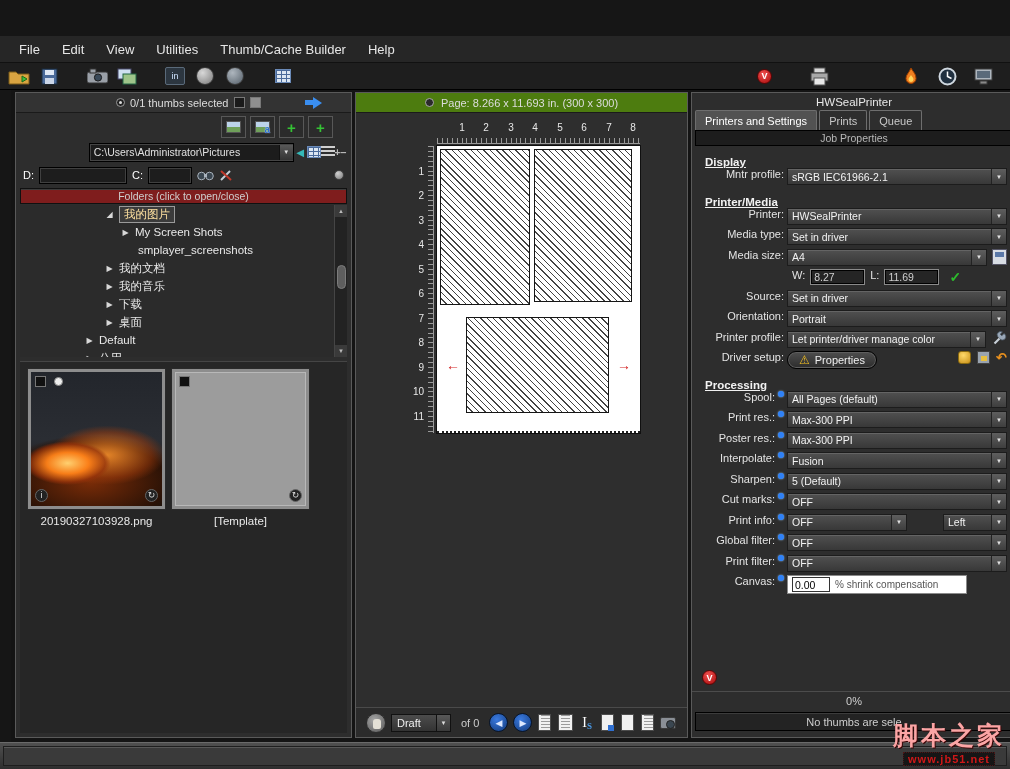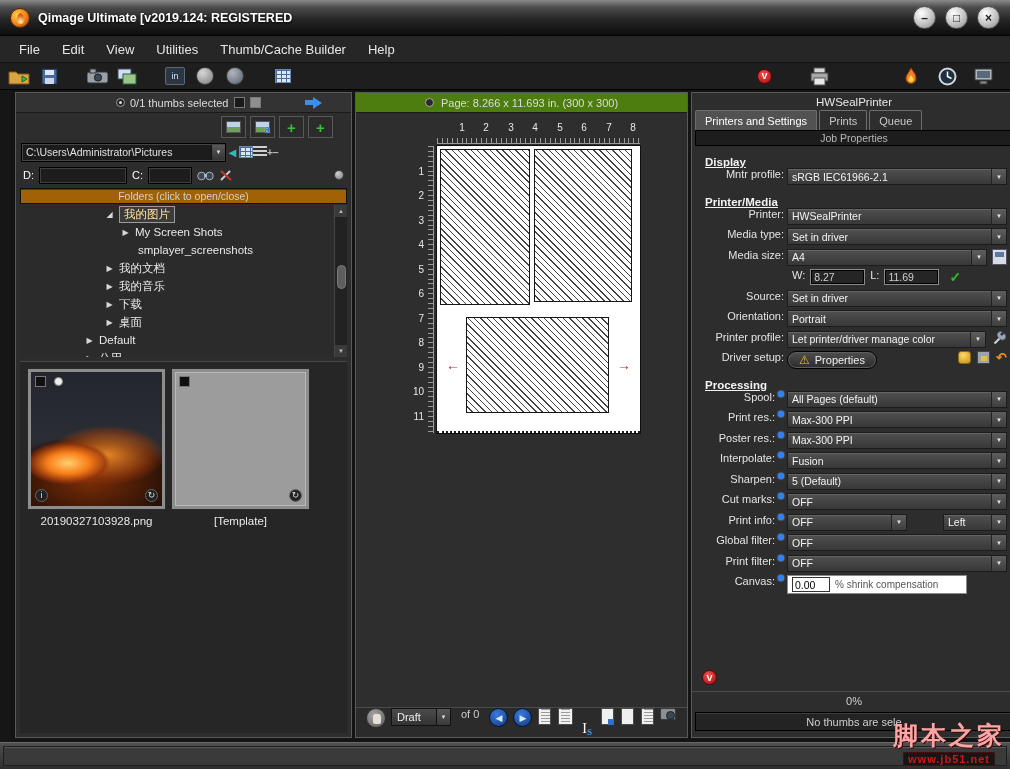--- a/index.html
+++ b/index.html
@@ -68,39 +68,39 @@
   .blue-arrow .bar{width:8px;height:5px;background:#3a8ef0;}
   .blue-arrow .tip{width:0;height:0;border-left:9px solid #3a8ef0;border-top:6px solid transparent;border-bottom:6px solid transparent;}
 
   .lp-iconrow{position:absolute;top:23px;right:18px;height:23px;display:flex;gap:4px;}
   .lp-icon{width:25px;height:22px;background:#2b2b2b;border:1px solid #585858;
     display:flex;align-items:center;justify-content:center;font-size:11px;}
   .ph{width:15px;height:12px;background:linear-gradient(180deg,#bcd3ea 55%,#6fa05a 55%);border:1px solid #555;position:relative;}
   .ph.a::after{content:'a';position:absolute;right:-1px;bottom:-3px;color:#2f6fd0;font-weight:bold;font-size:10px;text-shadow:0 0 1px #fff;}
   .plus{color:#35c235;font-weight:bold;font-size:15px;line-height:1;}
 
-  .lp-pathrow{position:absolute;top:49px;left:5px;right:5px;height:20px;display:flex;align-items:center;}
+  .lp-pathrow{position:absolute;top:49px;left:5px;right:5px;height:20px;display:flex;align-items:center;justify-content:flex-end;}
   .path-combo{width:205px;height:19px;background:#1c1c1c;border:1px solid #000;
     box-shadow:inset 0 0 0 1px #454545;display:flex;align-items:center;color:#e0e0e0;
     font-size:10.5px;padding-left:4px;flex:none;}
   .combo-arrow-sm{margin-left:auto;width:14px;height:15px;background:linear-gradient(#585858,#343434);
     border-left:1px solid #111;display:flex;align-items:center;justify-content:center;flex:none;}
   .combo-arrow-sm::after{content:'▼';font-size:6px;color:#ddd;}
   .teal-back{color:#35b8b8;font-size:13px;font-weight:bold;line-height:1;}
   .list-icon{width:14px;height:12px;background:linear-gradient(#cfcfcf 2px,transparent 2px);
     background-size:14px 4px;background-repeat:repeat-y;}
   .pm-icon{color:#bbb;font-size:10px;font-weight:bold;}
 
   .lp-dcrow{position:absolute;top:72px;left:7px;right:7px;height:20px;display:flex;align-items:center;gap:5px;}
   .dc-label{color:#fff;font-size:11px;}
   .dc-input{height:17px;background:#1d1d1d;border:1px solid #000;box-shadow:inset 0 0 0 1px #404040;
     color:#ddd;font-size:10.5px;padding:0 3px;font-family:"Liberation Sans",sans-serif;}
   .dot-btn{width:10px;height:10px;border-radius:50%;background:radial-gradient(circle at 35% 30%,#cfcfcf,#7c7c7c);border:1px solid #444;margin-left:auto;}
 
-  .lp-foldhdr{position:absolute;top:95px;left:4px;right:4px;height:16px;background:#a16207;
+  .lp-foldhdr{position:absolute;top:95px;left:4px;right:4px;height:16px;background:#7f1d1d;
     border:1px solid #101010;box-shadow:inset 0 1px 0 #3c3c3c;color:#cfcfcf;font-size:10.5px;
     display:flex;align-items:center;justify-content:center;}
 
   .lp-tree{position:absolute;top:112px;left:4px;right:4px;height:152px;background:#2b2b2b;overflow:hidden;}
   .tree-row{height:18px;display:flex;align-items:center;color:#e8e8e8;font-size:11.5px;white-space:nowrap;}
   .tree-arrow{width:11px;margin-right:4px;color:#d8d8d8;font-size:8px;text-align:center;flex:none;}
   .tree-arrow.open::before{content:'◢';}
   .tree-arrow.closed::before{content:'▶';}
   .tree-sel{border:1px solid #9a9a9a;background:#3b3b3b;color:#ffe2a0;padding:0 4px;}
   .tree-scroll{position:absolute;right:0;top:0;width:13px;height:152px;background:#222;border-left:1px solid #454545;}
@@ -146,21 +146,21 @@
     box-shadow:0 0 0 1px #101010;border-bottom:2px dotted #222;}
   .hatch{position:absolute;border:1px solid #161616;
     background:repeating-linear-gradient(45deg,#fff 0 3.5px,#444 3.5px 4.5px);}
   #hatch1{left:3px;top:3px;width:90px;height:156px;}
   #hatch2{left:97px;top:3px;width:98px;height:153px;}
   #hatch3{left:29px;top:171px;width:143px;height:96px;}
   .red-arrow{position:absolute;color:#d22424;font-size:14px;font-weight:bold;line-height:1;}
   #arrow-left{left:9px;top:212px;}
   #arrow-right{right:9px;top:212px;}
   .cp-bottom{position:absolute;left:0;right:0;bottom:0;height:30px;background:#2b2b2b;border-top:1px solid #4a4a4a;
-    display:flex;gap:5px;padding:0 10px;}
+    display:flex;align-items:center;gap:5px;padding:0 10px;}
   .hand-btn{width:20px;height:20px;border-radius:50%;background:radial-gradient(circle at 40% 35%,#a8a8a8,#565656);border:1px solid #2e2e2e;position:relative;}
   .hand-btn::after{content:'';position:absolute;left:6px;top:5px;width:8px;height:10px;background:#e4e0d6;border-radius:3px 3px 2px 2px;}
   .draft-combo{display:flex;}
   .draft-box{width:46px;height:18px;background:linear-gradient(#4c4c4c,#333);border:1px solid #111;
     color:#eee;font-size:11px;display:flex;align-items:center;padding:0 5px;}
   .draft-arrow{width:14px;height:18px;background:linear-gradient(#585858,#3a3a3a);border:1px solid #111;border-left:none;
     display:flex;align-items:center;justify-content:center;}
   .draft-arrow::after{content:'▼';font-size:6px;color:#ddd;}
   .of-text{color:#ccc;font-size:11px;margin:0 5px;}
   .nav-btn{width:19px;height:19px;border-radius:50%;background:radial-gradient(circle at 40% 32%,#3a7ae0,#123a7a);
@@ -236,29 +236,20 @@
     background:#161616;padding:0 4px;border:1px dotted #4a1616;display:inline-block;}
 
   
   svg{display:block;}
 </style>
 </head>
 <body>
 
 <div id="window">
 
-  <div class="titlebar">
-    <div class="app-icon"></div>
-    <span class="title">Qimage Ultimate [v2019.124: REGISTERED</span>
-    <div class="win-controls">
-      <div class="win-btn">–</div>
-      <div class="win-btn">□</div>
-      <div class="win-btn">×</div>
-    </div>
-  </div>
 
   <div class="menubar">
     <div class="menu-item">File</div>
     <div class="menu-item">Edit</div>
     <div class="menu-item">View</div>
     <div class="menu-item">Utilities</div>
     <div class="menu-item">Thumb/Cache Builder</div>
     <div class="menu-item">Help</div>
   </div>
 

